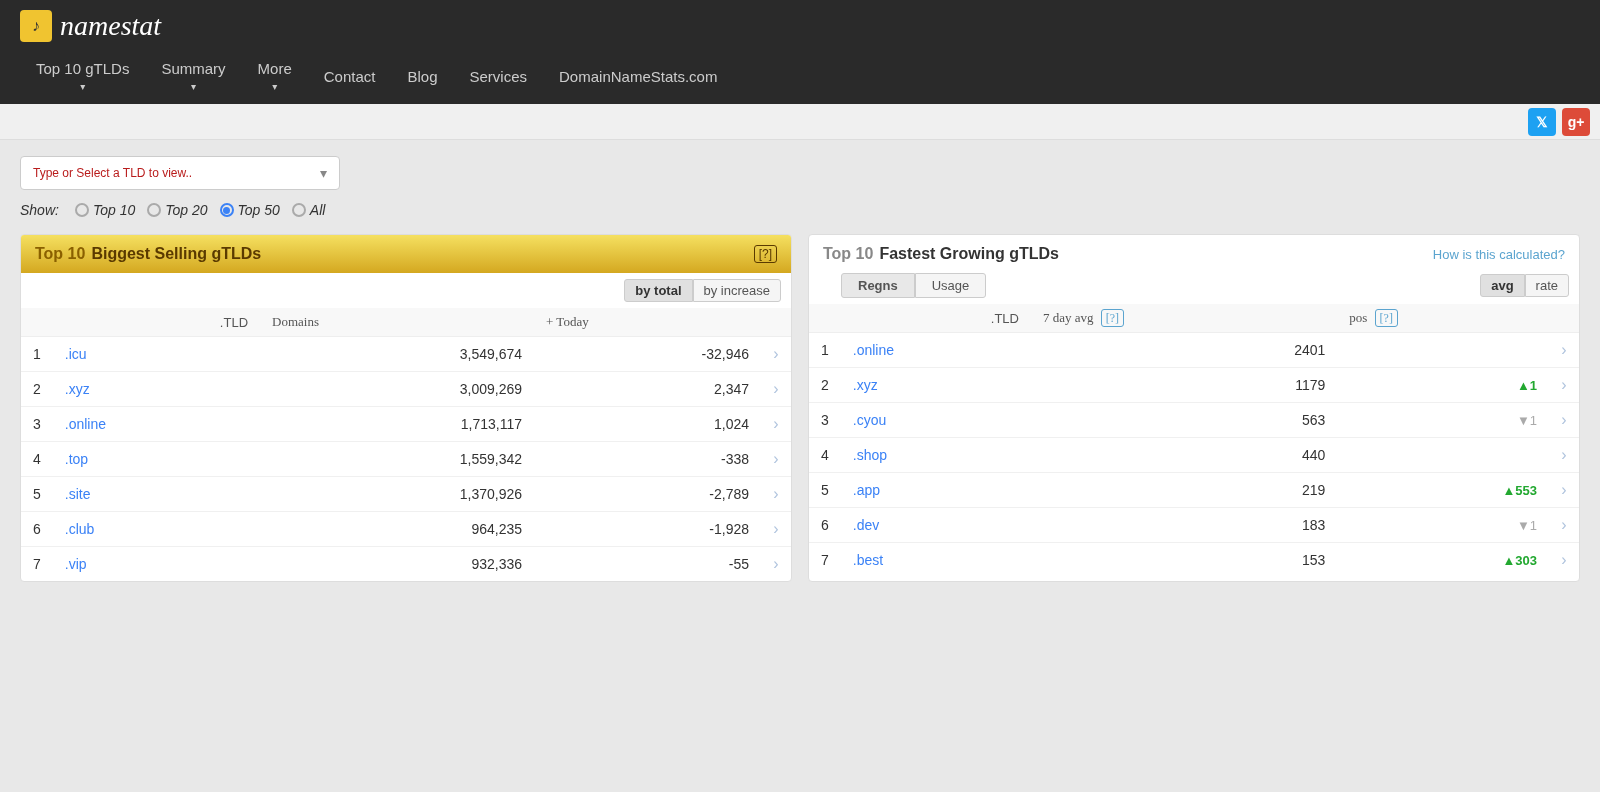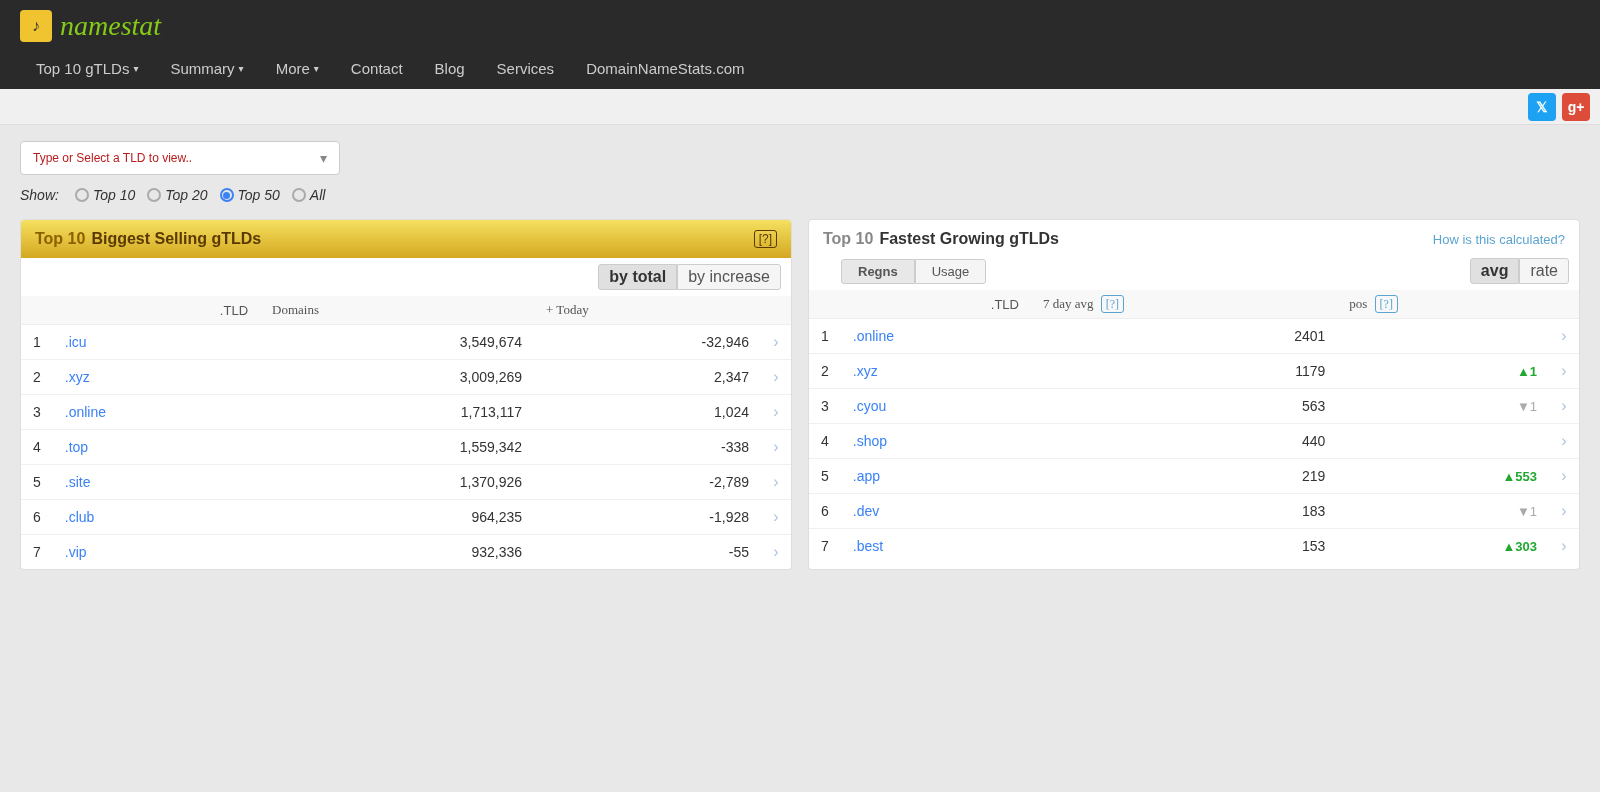--- a/index.html
+++ b/index.html
@@ -2,23 +2,23 @@
 <html><head>
   <meta charset="utf-8">
   <style>
     * { box-sizing: border-box; margin: 0; padding: 0; }
     body { font-family: Arial, sans-serif; background: #e8e8e8; font-size: 14px; }
 
     
     .header { background: #2a2a2a; padding: 0 20px; }
     .header-top { display: flex; align-items: center; padding: 10px 0 6px; }
     .logo-icon { background: #f0c430; width: 32px; height: 32px; border-radius: 4px; display: inline-flex; align-items: center; justify-content: center; margin-right: 8px; font-size: 16px; font-weight: bold; color: #333; }
-    .logo-text { color: #84cc16; font-size: 28px; font-style: italic; font-family: Georgia, serif; font-weight: 300; }
+    .logo-text { color: #ffffff; font-size: 28px; font-style: italic; font-family: Georgia, serif; font-weight: 300; }
     .nav { display: flex; align-items: center; padding-bottom: 0; }
-    .nav-item { color: #cccccc; padding: 12px 16px; cursor: pointer; font-size: 15px; display: flex; align-items: center; gap: 4px; text-decoration: none; }
+    .nav-item { color: #cccccc; padding: 12px 16px; cursor: pointer; font-size: 15px; display: flex; align-items: center; gap: 4px; text-decoration: none; flex-direction: column; }
     .nav-arrow { font-size: 10px; }
 
     
     .subheader { background: #f0f0f0; border-bottom: 1px solid #ddd; height: 36px; display: flex; justify-content: flex-end; align-items: center; padding: 0 10px; gap: 6px; }
     .social-btn { width: 28px; height: 28px; border-radius: 4px; display: flex; align-items: center; justify-content: center; color: white; font-size: 14px; cursor: pointer; font-weight: bold; }
     .twitter-btn { background: #1da1f2; }
     .google-btn { background: #dd4b39; }
 
     
     .main { padding: 16px 20px; background: #e8e8e8; }
@@ -51,21 +51,21 @@
     .calc-link { color: #5ba4cf; font-size: 13px; cursor: pointer; text-decoration: none; }
 
     
     .yellow-header { background: linear-gradient(to bottom, #f5e060, #d4a820); }
     .yellow-header .top-num { color: #8a6000; }
     .yellow-header .panel-title { color: #5a3a00; }
     .yellow-header .help-badge { color: #5a3a00; border-color: #5a3a00; }
 
     
     .tab-row { display: flex; justify-content: flex-end; padding: 6px 10px; gap: 0; }
-    .tab-btn { border: 1px solid #ccc; padding: 3px 10px; font-size: 16px; cursor: pointer; background: #f5f5f5; color: #555; }
+    .tab-btn { border: 1px solid #ccc; padding: 3px 10px; font-size: 13px; cursor: pointer; background: #f5f5f5; color: #555; }
     .tab-btn:first-child { border-radius: 3px 0 0 3px; }
     .tab-btn:last-child { border-radius: 0 3px 3px 0; }
     .tab-btn.active { background: #e0e0e0; color: #333; font-weight: bold; }
 
     
     .subtab-row { display: flex; padding: 8px 12px; gap: 0; margin-left: 22px; }
     .subtab-btn { border: 1px solid #ccc; padding: 4px 16px; font-size: 13px; cursor: pointer; background: #f5f5f5; color: #555; }
     .subtab-btn:first-child { border-radius: 3px 0 0 3px; }
     .subtab-btn:last-child { border-radius: 0 3px 3px 0; }
     .subtab-btn.active { background: #e8e8e8; font-weight: bold; }

